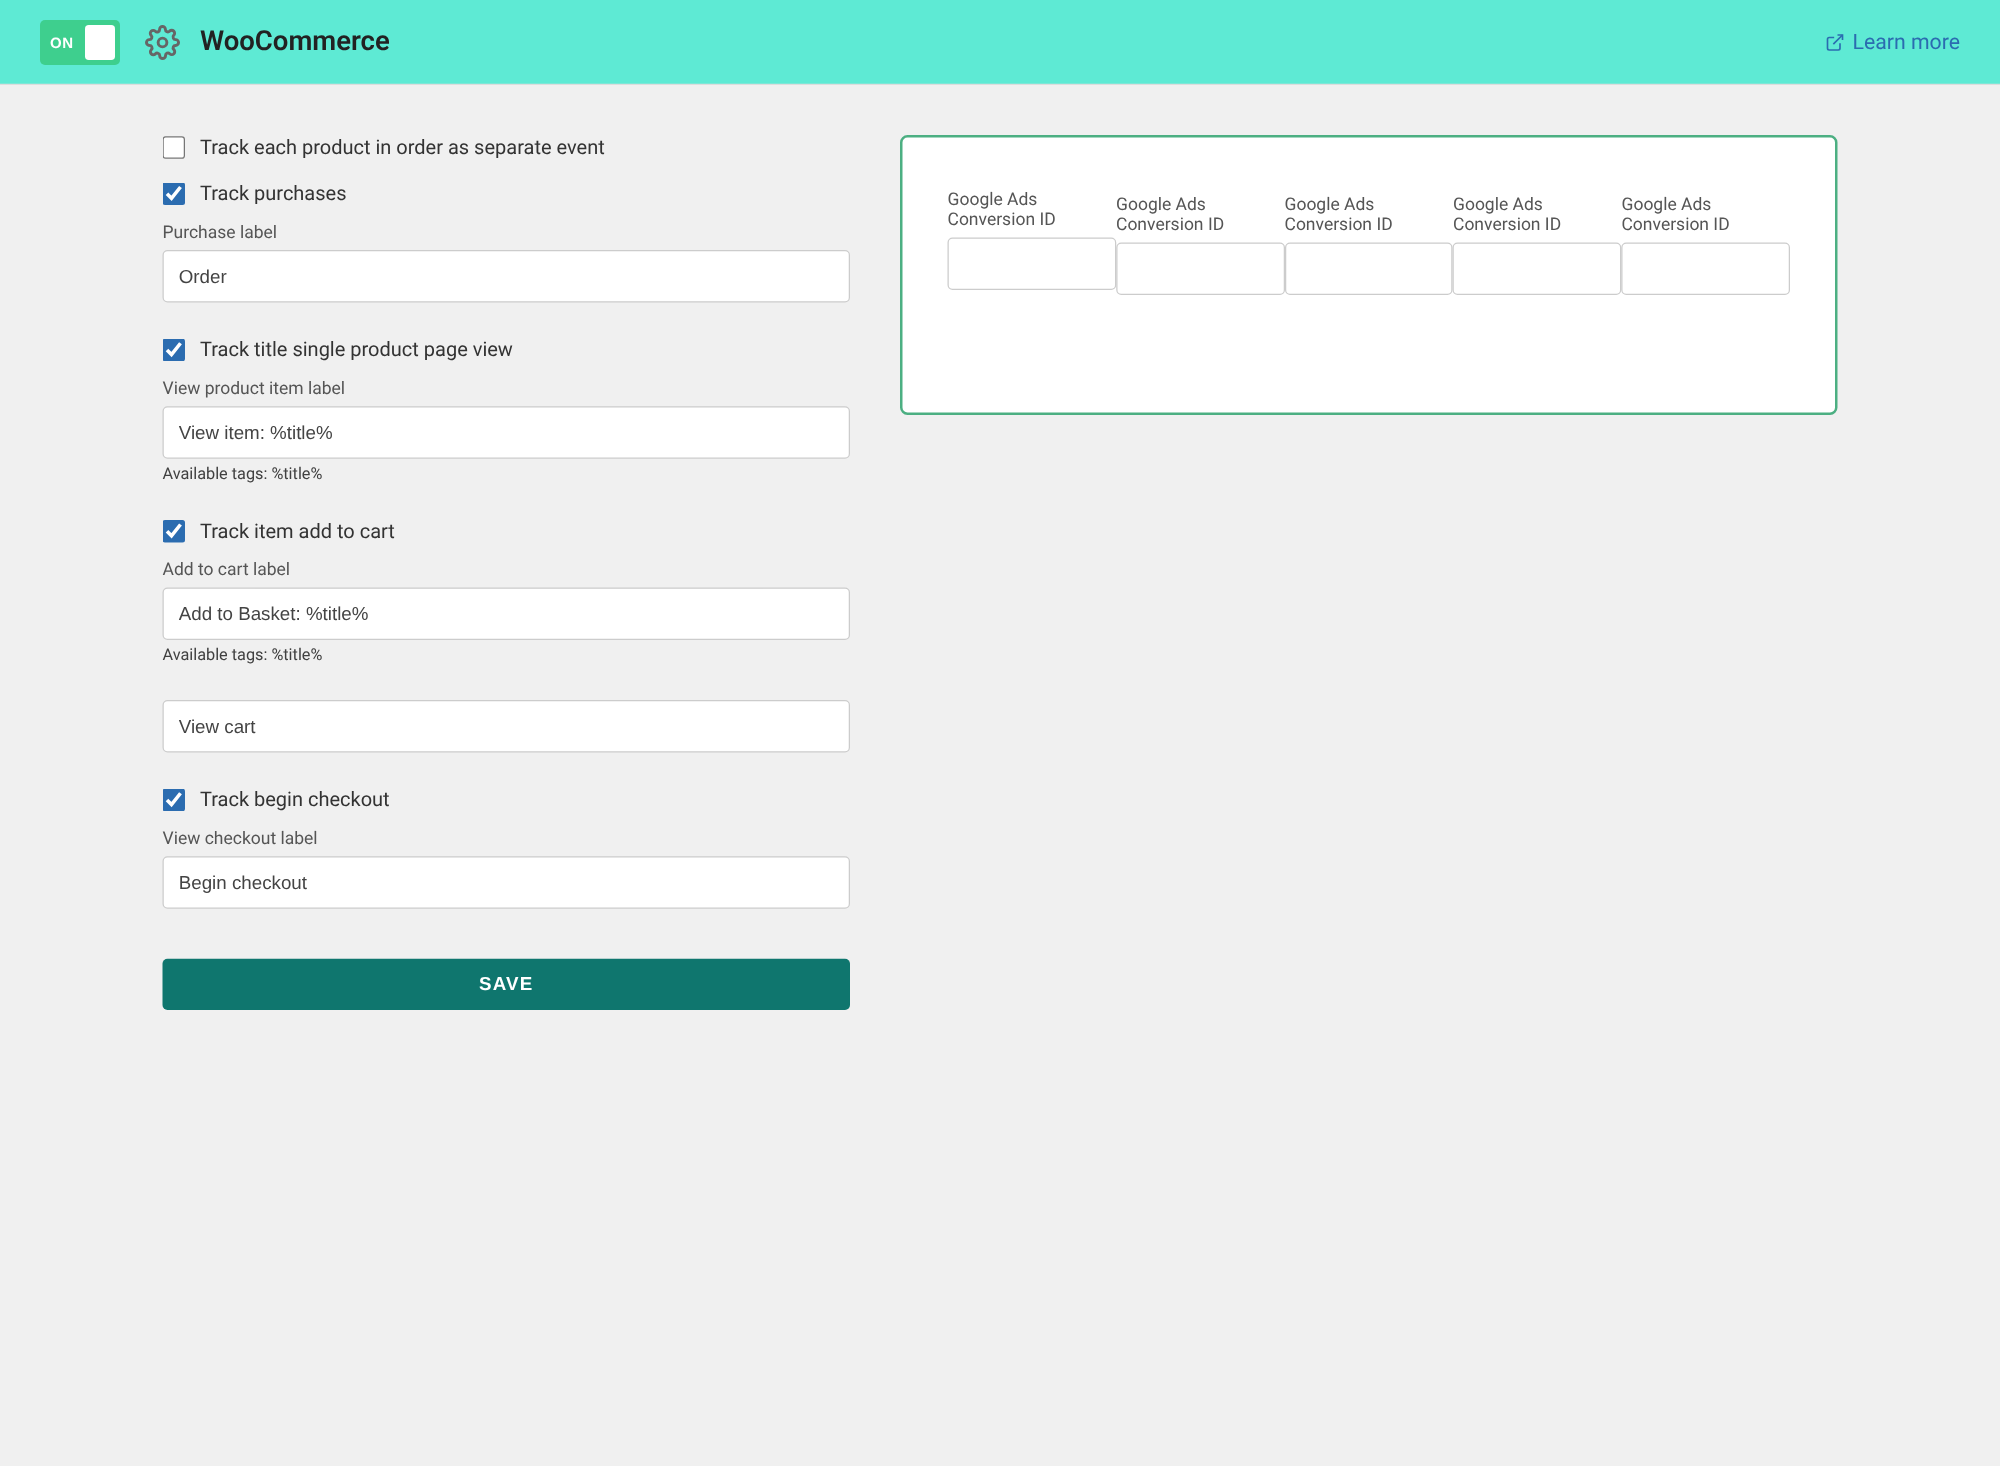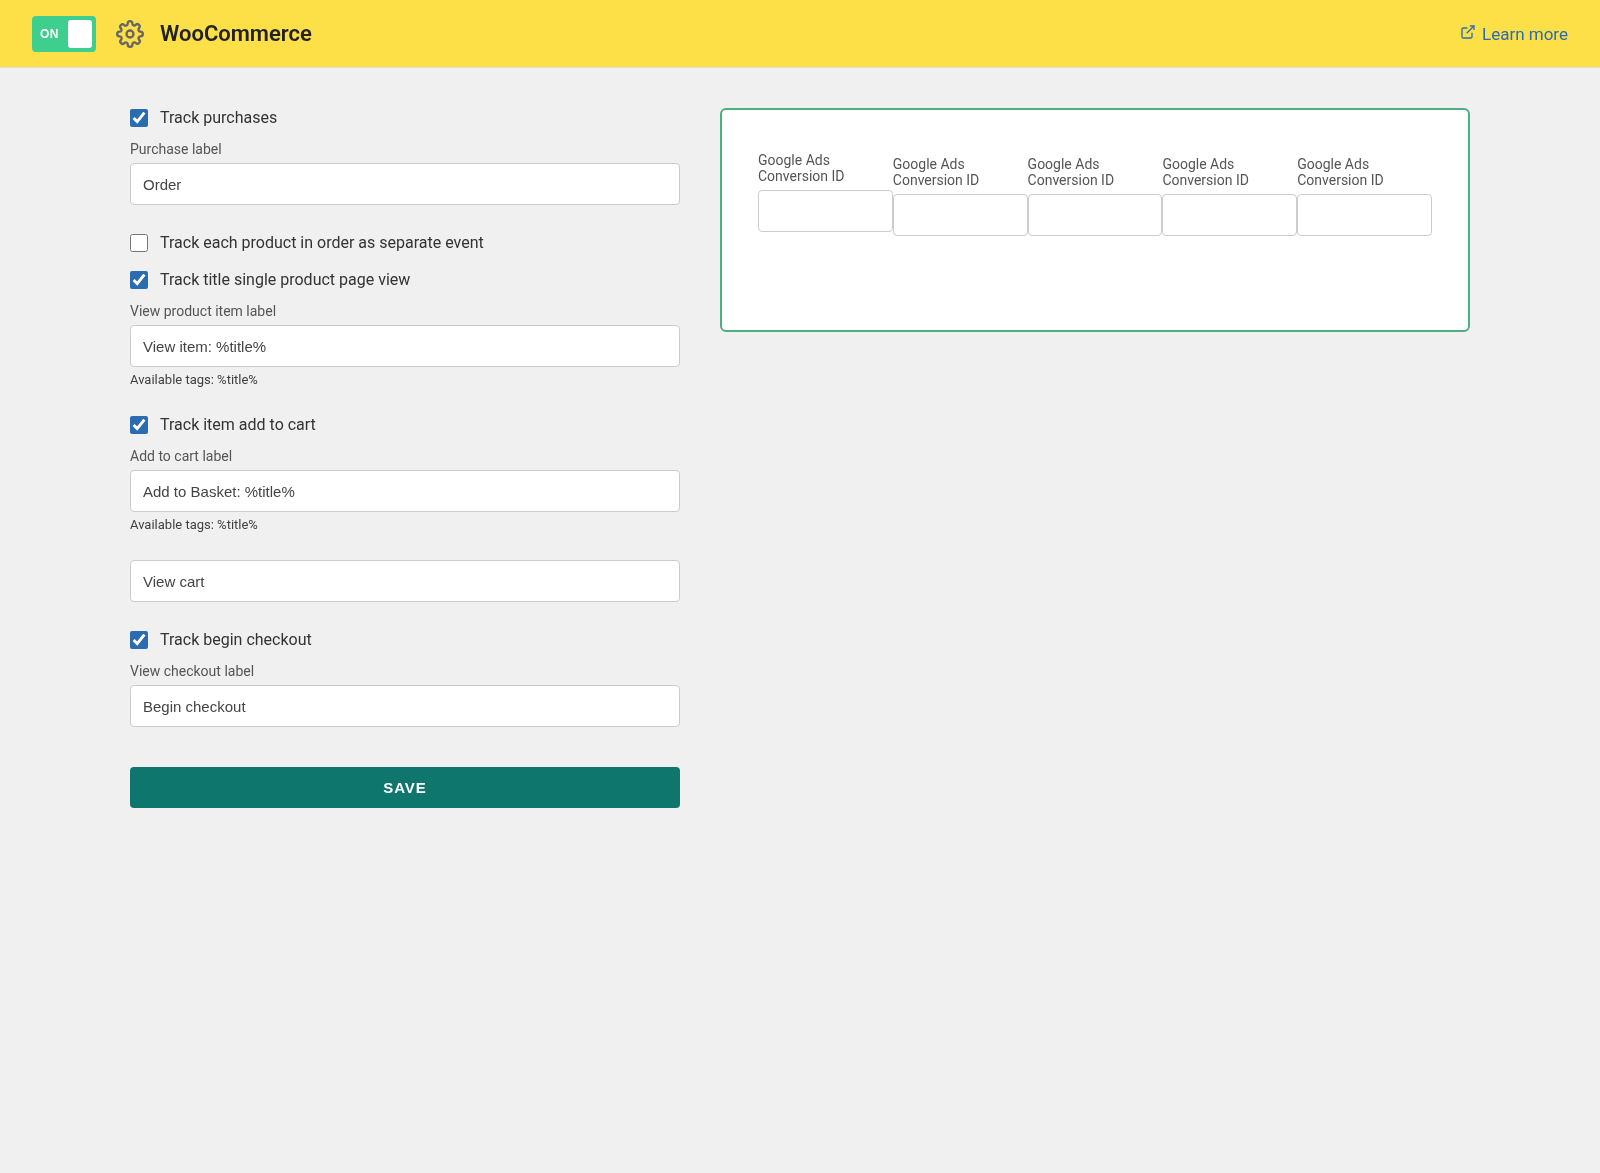--- a/index.html
+++ b/index.html
@@ -6,21 +6,21 @@
     body {
       font-family: -apple-system, BlinkMacSystemFont, 'Segoe UI', Roboto, sans-serif;
       background: #f0f0f0;
       color: #333;
       width: 1600px;
       min-height: 1173px;
     }
 
     
     .header {
-      background: #fde047;
+      background: #5eead4;
       border-bottom: 1px solid #ddd;
       display: flex;
       align-items: center;
       padding: 0 32px;
       height: 68px;
       position: relative;
     }
     .toggle-wrapper {
       display: flex;
       align-items: center;
@@ -60,21 +60,21 @@
     }
     .header-title {
       font-size: 22px;
       font-weight: 600;
       color: #222;
     }
     .learn-more-link {
       position: absolute;
       right: 32px;
       display: flex;
-      align-items: flex-start;
+      align-items: center;
       gap: 6px;
       color: #2b6cb0;
       font-size: 17px;
       text-decoration: none;
       cursor: pointer;
     }
     .learn-more-link svg {
       width: 16px;
       height: 16px;
     }
@@ -202,34 +202,34 @@
       <line x1="10" y1="14" x2="21" y2="3"></line>
     </svg>
     <span>Learn more</span>
   </a>
 </div>
 
 <div class="main-content">
 
   <div class="left-panel">
 
+    <div class="form-section" style="margin-bottom: 4px;">
+      <div class="checkbox-row">
+        <input type="checkbox" id="cb-product-order" style="">
+        <label for="cb-product-order" class="checkbox-label">Track each product in order as separate event</label>
+      </div>
+    </div>
+
     <div class="form-section">
       <div class="checkbox-row">
         <input type="checkbox" id="cb-purchases" checked="" style="">
         <label for="cb-purchases" class="checkbox-label">Track purchases</label>
       </div>
       <div class="field-label">Purchase label</div>
       <input type="text" class="text-input" value="Order" style="">
-    </div>
-
-    <div class="form-section" style="margin-bottom: 4px;">
-      <div class="checkbox-row">
-        <input type="checkbox" id="cb-product-order" style="">
-        <label for="cb-product-order" class="checkbox-label">Track each product in order as separate event</label>
-      </div>
     </div>
 
     <div class="form-section">
       <div class="checkbox-row">
         <input type="checkbox" id="cb-product-page" checked="" style="">
         <label for="cb-product-page" class="checkbox-label">Track title single product page view</label>
       </div>
       <div class="field-label">View product item label</div>
       <input type="text" class="text-input" value="View item: %title%" style="">
       <div class="available-tags">Available tags: %title%</div>

